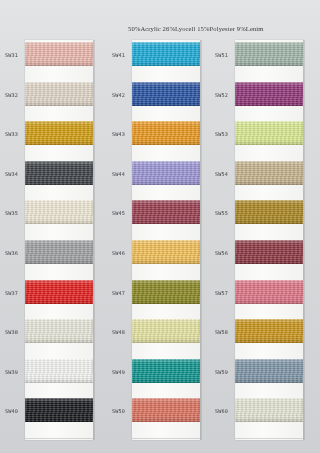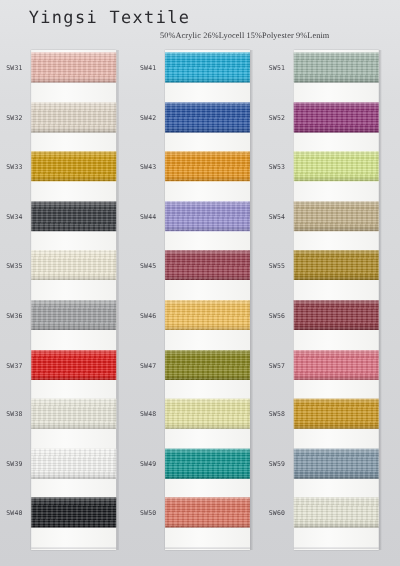--- a/index.html
+++ b/index.html
@@ -139,21 +139,20 @@
     height: 1px;
     background: rgba(130,130,138,0.30);
   }
 </style>
 </head>
 <body>
 
 <div id="color-card">
 
   <div id="header">
-    <div id="brand-title">Yingsi Textile</div>
     <div id="composition">50%Acrylic 26%Lyocell 15%Polyester 9%Lenim</div>
   </div>
 
   <div class="column" id="column-left">
       <div class="paper-strip"></div>
       <div class="swatch-row" style="top: 0px;">
         <div class="swatch-code">SW31</div>
         <div class="swatch" style="background-color: rgb(232, 182, 171);">
           <div class="swatch-inner"></div>
         </div>

